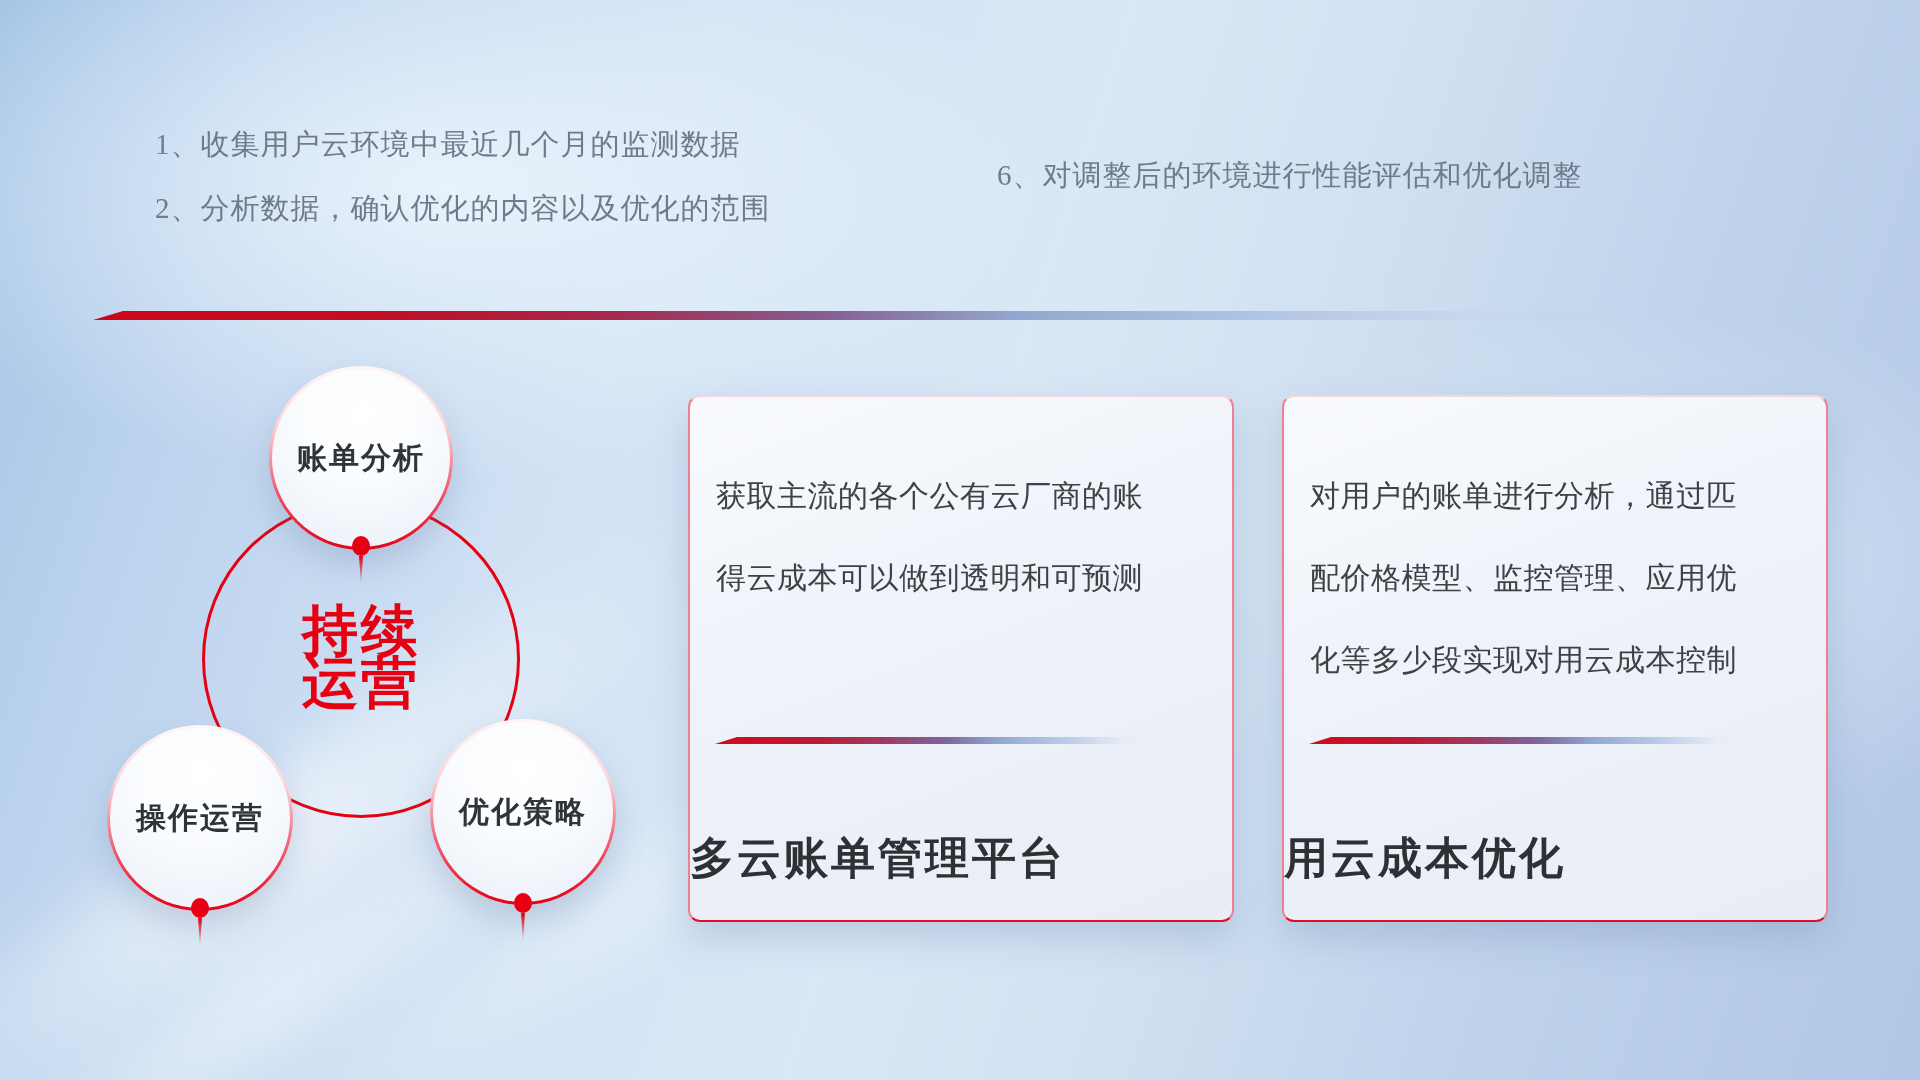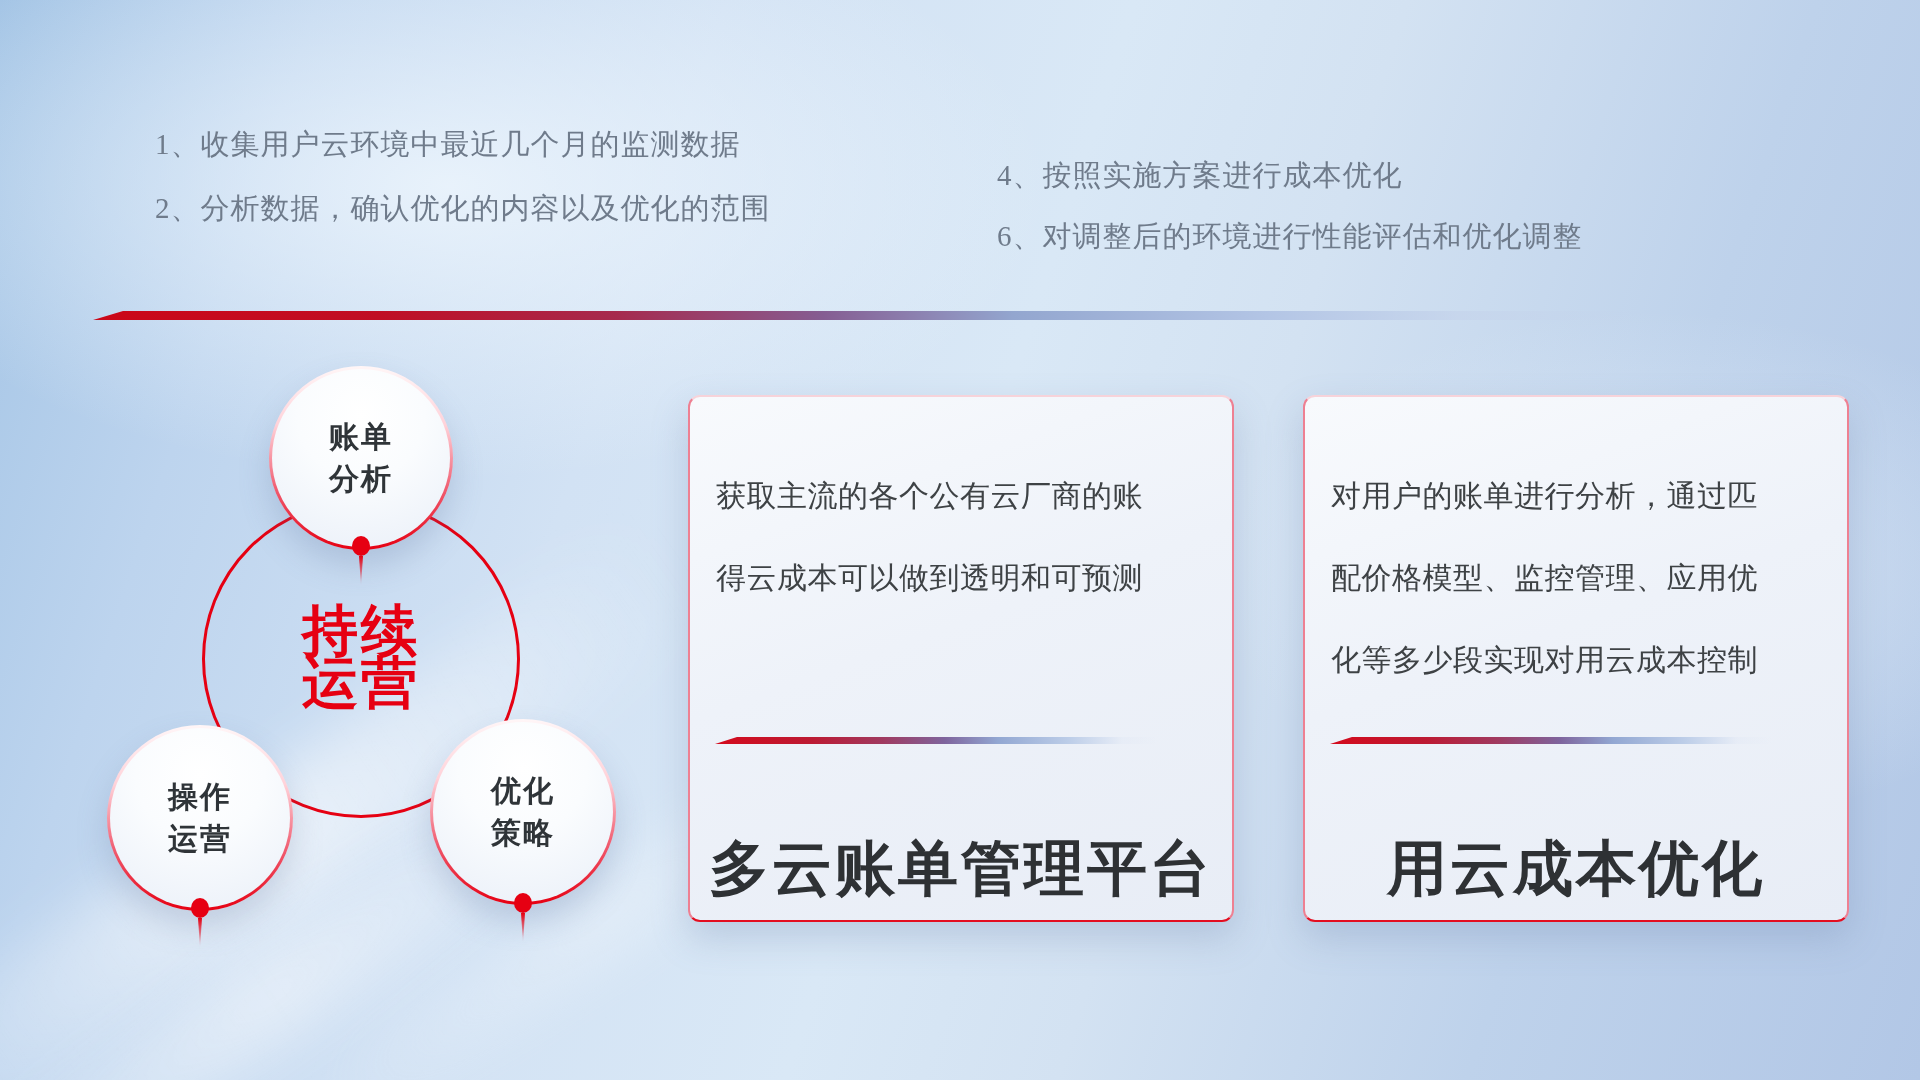--- a/index.html
+++ b/index.html
@@ -79,21 +79,21 @@
     border-radius:50%;
     padding:3px;
     box-sizing:border-box;
     background:linear-gradient(180deg,#fff6f7 0%,#ffd2d9 32%,#f0596d 68%,#e60012 100%);
     box-shadow:0 16px 30px rgba(98,120,160,0.25);
   }
   .node-inner{
     width:100%;height:100%;
     border-radius:50%;
     background:radial-gradient(circle at 50% 26%,#ffffff 0%,#fafcfe 40%,#e9eff8 100%);
-    display:flex;flex-direction:column;align-items:center;justify-content:center;
+    display:flex;flex-direction:row;align-items:center;justify-content:center;
     font-size:30px;font-weight:700;color:#2f3438;
     line-height:42px;letter-spacing:2px;
     text-align:center;
   }
   .node-billing{left:269px;top:366px;width:184px;height:184px;}
   .node-ops{left:107px;top:725px;width:186px;height:186px;}
   .node-strategy{left:430px;top:719px;width:186px;height:186px;}
   .pin-dot{
     position:absolute;
     width:18px;height:20px;
@@ -115,43 +115,43 @@
     position:absolute;
     top:395px;width:546px;height:527px;
     box-sizing:border-box;
     border-radius:12px;
     border:2px solid;
     border-color:#f7d3da #ee8092 #e30e20 #ee8092;
     background:linear-gradient(160deg,#f8fafd 0%,#eef2f9 45%,#e8edf6 100%);
     box-shadow:0 16px 36px rgba(108,130,170,0.28);
   }
   .card-1{left:688px;}
-  .card-2{left:1282px;margin-left:21px;}
+  .card-2{left:1282px;}
   .card-body{
     position:absolute;
     left:26px;top:58px;right:26px;
   }
   .body-line{
     font-size:30px;color:#3e4245;
     line-height:82px;
     white-space:nowrap;
     letter-spacing:0.5px;
   }
   .card-divider{
     position:absolute;
     left:25px;top:340px;
     width:442px;height:7px;
     clip-path:polygon(0 100%,22px 0,100% 0,100% 100%);
     background:linear-gradient(90deg,#d40a1c 0%,#bc1a33 22%,#a03a60 38%,#7e649d 52%,#92a7d2 64%,#bccde8 80%,rgba(222,230,244,0.35) 92%,rgba(230,237,248,0) 100%);
   }
   .card-title{
     position:absolute;
     left:0;right:0;top:432px;
-    text-align:center;
-    font-size:60px;font-weight:700;
+    text-align:left;
+    font-size:44px;font-weight:700;
     color:#2e3134;
     letter-spacing:3px;
   }
 </style>
 </head>
 <body>
 
 <div class="slide">
 
   <div class="bg-glow glow-top"></div>
@@ -159,21 +159,20 @@
   <div class="streak streak-1"></div>
   <div class="streak streak-2"></div>
   <div class="streak streak-3"></div>
 
   <div class="steps steps-left">
     <div class="step">1、收集用户云环境中最近几个月的监测数据</div>
     <div class="step">2、分析数据，确认优化的内容以及优化的范围</div>
   </div>
 
   <div class="steps steps-right">
-    <div class="step">4、按照实施方案进行成本优化</div>
     <div class="step">6、对调整后的环境进行性能评估和优化调整</div>
   </div>
 
   <div class="main-divider"></div>
 
   <div class="diagram">
     <div class="cycle-ring"></div>
 
     <div class="cycle-center">
       <div>持续</div>

